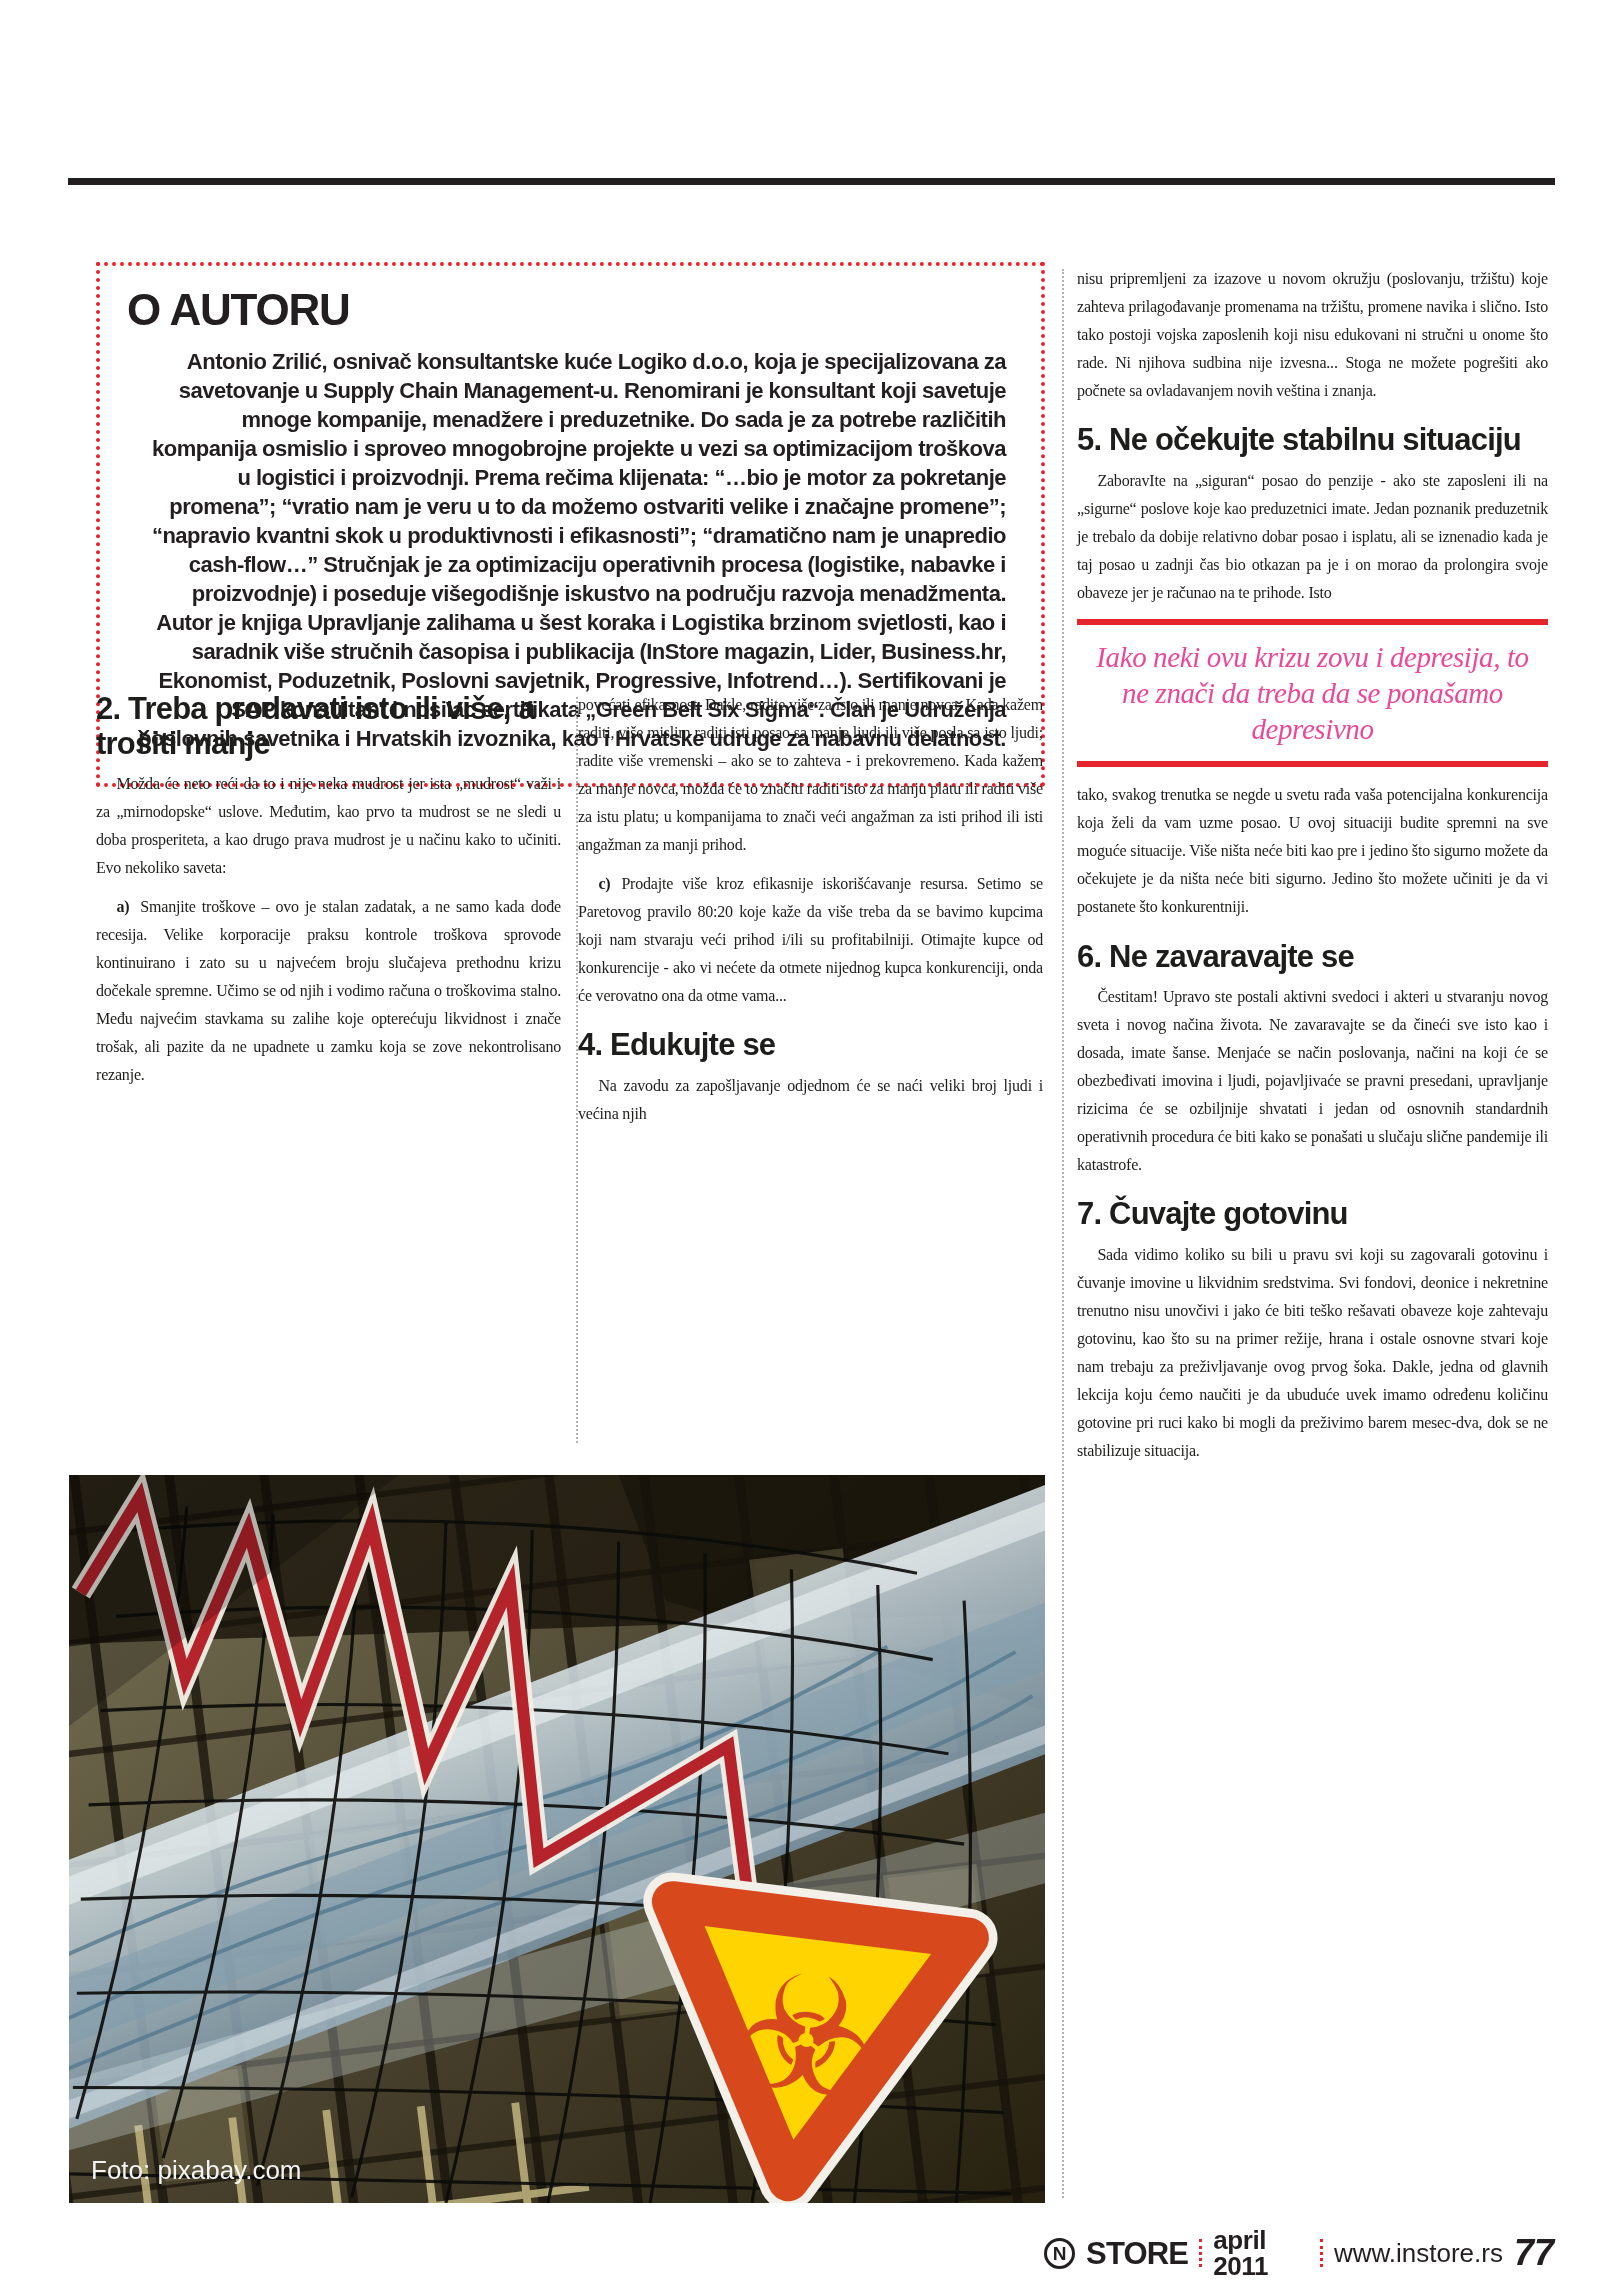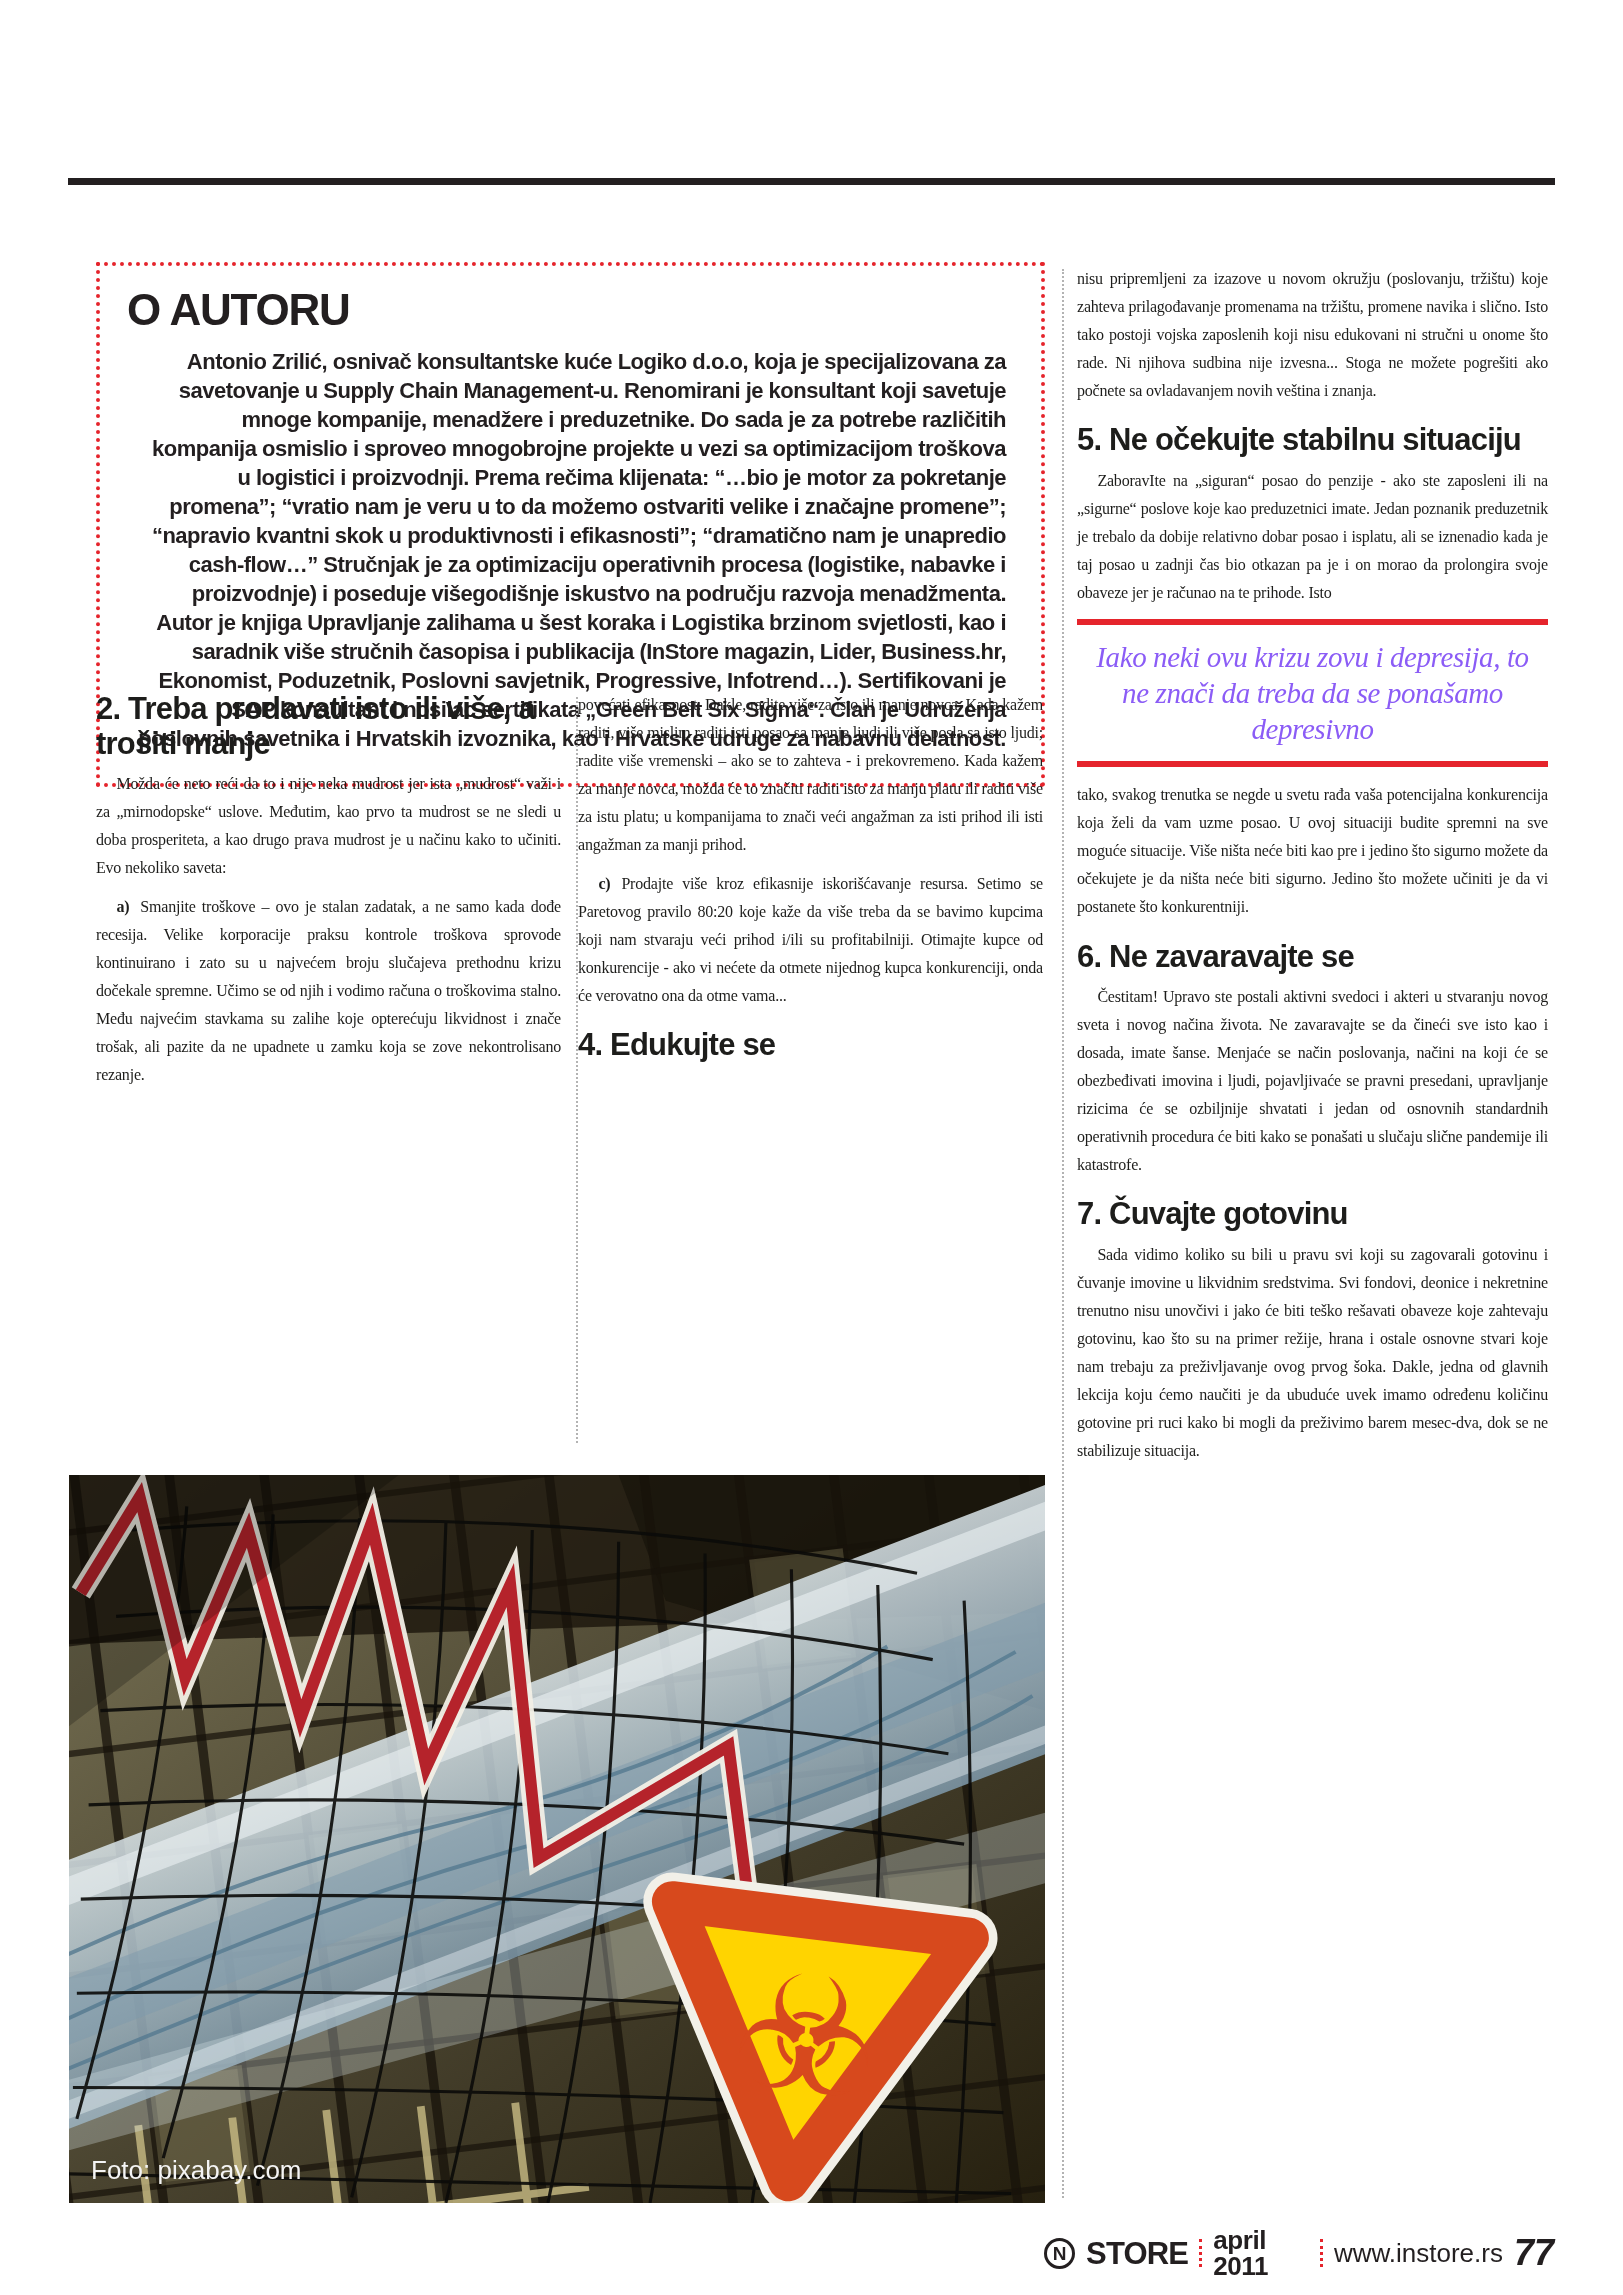--- a/index.html
+++ b/index.html
@@ -25,21 +25,21 @@
   .para{font-size:16px;line-height:28px;letter-spacing:-0.2px;margin:0 0 11px;}
   .indent{text-indent:20.4px;}
   .lead{margin-right:11px;}
   .sec{font:700 31px/35px "Liberation Sans",sans-serif;letter-spacing:-0.8px;
        color:#1d1d1b;margin:17.3px 0 9.4px;text-align:left;}
   .first{margin-top:0;}
 
   .pull-quote{border-top:6.3px solid #e5242c;border-bottom:6.3px solid #e5242c;
               margin:12.6px 0 14px;padding:14px 6.3px;}
   .pull-quote p{margin:0;font:italic 400 29px/36px "Liberation Serif",serif;
-                color:#8b5cf6;text-align:center;letter-spacing:-0.4px;}
+                color:#ec4899;text-align:center;letter-spacing:-0.4px;}
 
   .vsep{position:absolute;width:0;border-left:2.4px dotted #b3b3b3;}
   .vsep-1{left:576px;top:697px;height:746px;}
   .vsep-2{left:1062px;top:269px;height:1929px;}
 
   
   .photo{position:absolute;left:69px;top:1475px;width:976px;height:728px;overflow:hidden;
          background:#3a3424;}
   .photo svg{display:block;}
   .caption{position:absolute;left:22px;bottom:19px;
@@ -73,20 +73,21 @@
   <div class="col col-1">
     <h2 class="sec first">2. Treba prodavati isto ili više, a trošiti manje</h2>
     <p class="para indent">Možda će neto reći da to i nije neka mudrost jer ista „mudrost“ važi i za „mirnodopske“ uslove. Međutim, kao prvo ta mudrost se ne sledi u doba prosperiteta, a kao drugo prava mudrost je u načinu kako to učiniti. Evo nekoliko saveta:</p>
     <p class="para indent"><b class="lead">a)</b><span>Smanjite troškove – ovo je stalan zadatak, a ne samo kada dođe recesija. Velike korporacije praksu kontrole troškova sprovode kontinuirano i zato su u najvećem broju slučajeva prethodnu krizu dočekale spremne. Učimo se od njih i vodimo računa o troškovima stalno. Među najvećim stavkama su zalihe koje opterećuju likvidnost i znače trošak, ali pazite da ne upadnete u zamku koja se zove nekontrolisano rezanje.</span></p>
   </div>
 
   <div class="col col-2">
     <p class="para">povećati efikasnost. Dakle, radite više za isto ili manje novca. Kada kažem raditi, više mislim raditi isti posao sa manje ljudi ili više posla sa isto ljudi; radite više vremenski – ako se to zahteva - i prekovremeno. Kada kažem za manje novca, možda će to značiti raditi isto za manju platu ili raditi više za istu platu; u kompanijama to znači veći angažman za isti prihod ili isti angažman za manji prihod.</p>
     <p class="para indent"><b class="lead">c)</b><span>Prodajte više kroz efikasnije iskorišćavanje resursa. Setimo se Paretovog pravilo 80:20 koje kaže da više treba da se bavimo kupcima koji nam stvaraju veći prihod i/ili su profitabilniji. Otimajte kupce od konkurencije - ako vi nećete da otmete nijednog kupca konkurenciji, onda će verovatno ona da otme vama...</span></p>
     <h2 class="sec">4. Edukujte se</h2>
+    <p class="para indent">Na zavodu za zapošljavanje odjednom će se naći veliki broj ljudi i većina njih</p>
   </div>
 
   <div class="col col-3">
     <p class="para">nisu pripremljeni za izazove u novom okružju (poslovanju, tržištu) koje zahteva prilagođavanje promenama na tržištu, promene navika i slično. Isto tako postoji vojska zaposlenih koji nisu edukovani ni stručni u onome što rade. Ni njihova sudbina nije izvesna... Stoga ne možete pogrešiti ako počnete sa ovladavanjem novih veština i znanja.</p>
     <h2 class="sec">5. Ne očekujte stabilnu situaciju</h2>
     <p class="para indent">ZaboravIte na „siguran“ posao do penzije - ako ste zaposleni ili na „sigurne“ poslove koje kao preduzetnici imate. Jedan poznanik preduzetnik je trebalo da dobije relativno dobar posao i isplatu, ali se iznenadio kada je taj posao u zadnji čas bio otkazan pa je i on morao da prolongira svoje obaveze jer je računao na te prihode. Isto</p>
     <div class="pull-quote">
       <p>Iako neki ovu krizu zovu i depresija, to ne znači da treba da se ponašamo depresivno</p>
     </div>
     <p class="para">tako, svakog trenutka se negde u svetu rađa vaša potencijalna konkurencija koja želi da vam uzme posao. U ovoj situaciji budite spremni na sve moguće situacije. Više ništa neće biti kao pre i jedino što sigurno možete da očekujete je da ništa neće biti sigurno. Jedino što možete učiniti je da vi postanete što konkurentniji.</p>

